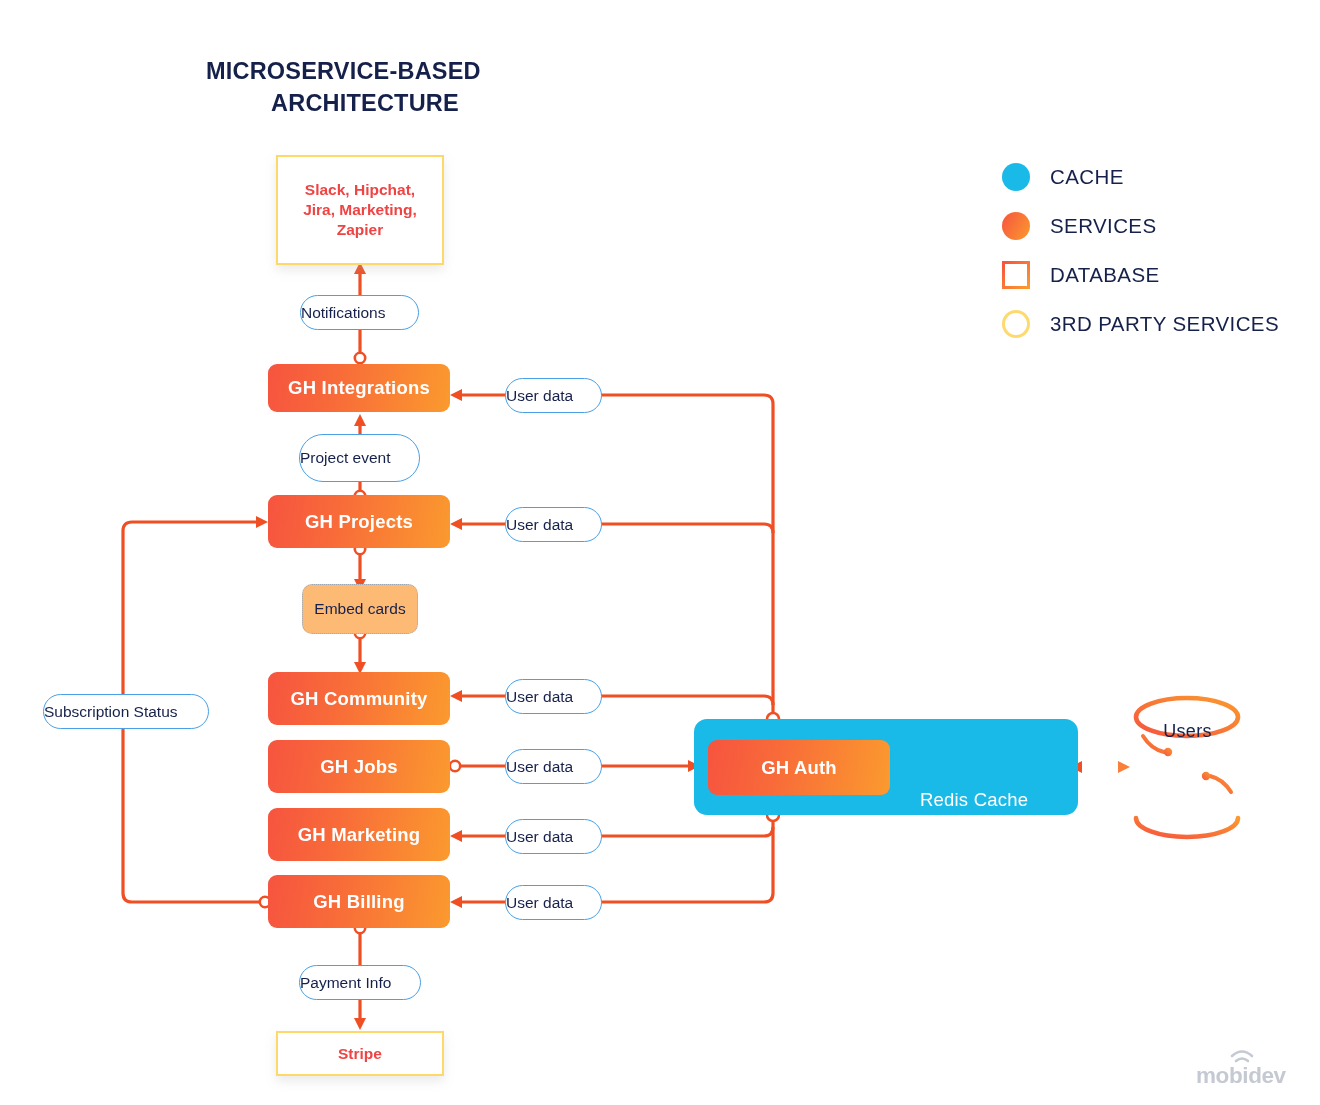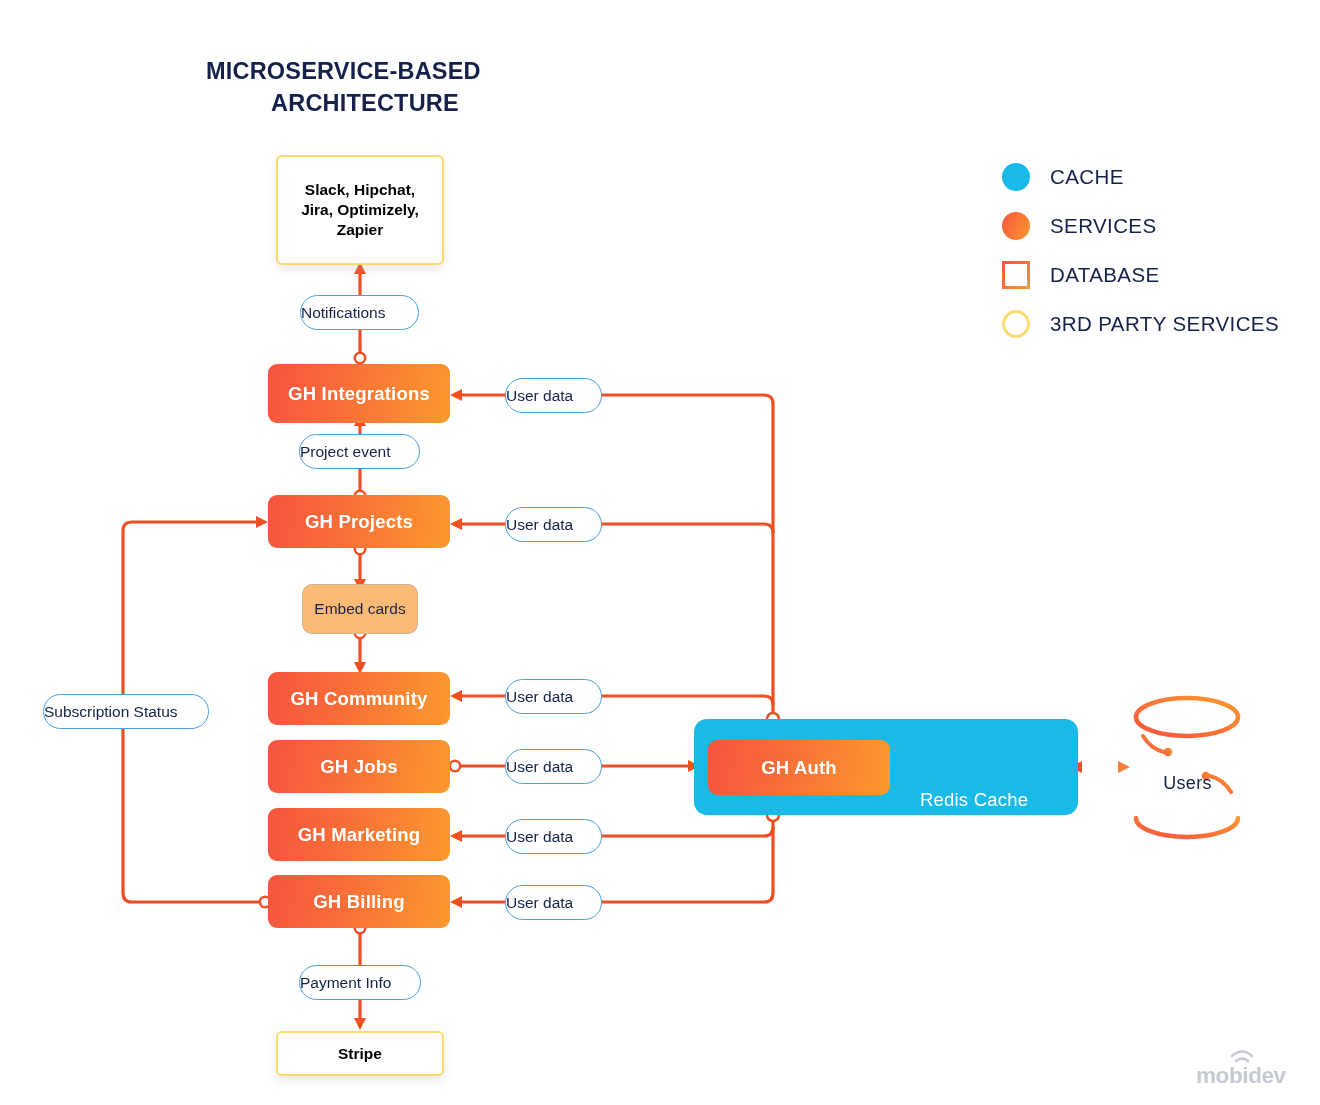--- a/index.html
+++ b/index.html
@@ -95,22 +95,22 @@
     border-radius: 9px;
     color: #ffffff;
     font-size: 18.5px;
     font-weight: 600;
     letter-spacing: 0.2px;
   }
 
   .thirdparty-box {
     background: #ffffff;
     border: 2.5px solid #fcd968;
-    border-radius: 6px;
-    color: #000000;
+    border-radius: 0;
+    color: #ef4444;
     font-size: 15.5px;
     font-weight: bold;
     line-height: 20px;
     box-shadow: 0 5px 10px rgba(180,180,180,0.28);
   }
 
   .cache-box {
     background: #19b9e8;
     border-radius: 13px;
   }
@@ -141,21 +141,21 @@
     display: flex;
     align-items: center;
     justify-content: flex-start;
     color: #16214b;
     font-size: 15.5px;
     z-index: 5;
   }
   #users-label {
     position: absolute;
     left: 1130px;
-    top: 706px;
+    top: 654px;
     width: 115px;
     height: 155px;
     display: flex;
     align-items: center;
     justify-content: center;
     font-size: 18px;
     color: #16214b;
     letter-spacing: 0.3px;
   }
 </style>
@@ -287,25 +287,25 @@
       <span class="legend-label">DATABASE</span>
     </div>
     <div class="legend-row">
       <span class="legend-dot thirdparty"></span>
       <span class="legend-label">3RD PARTY SERVICES</span>
     </div>
   </div>
 
   <div class="node thirdparty-box" style="left:276px; top:155px; width:168px; height:110px; flex-direction:column;">
     <span>Slack, Hipchat,</span>
-    <span>Jira, Optimizely,</span>
+    <span>Jira, Marketing,</span>
     <span>Zapier</span>
   </div>
 
-  <div class="node service" style="left:268px; top:364px; width:182px; height:59px;">
+  <div class="node service" style="left:268px; top:364px; width:182px; height:48px;">
     <span>GH Integrations</span>
   </div>
 
   <div class="node service" style="left:268px; top:495px; width:182px; height:53px;">
     <span>GH Projects</span>
   </div>
 
   <div class="node embed-box" style="left:302px; top:584px; width:116px; height:50px;">
     <span>Embed cards</span>
   </div>
@@ -339,21 +339,21 @@
   </div>
 
   <div id="users-label">
     <span>Users</span>
   </div>
 
   <div class="pill" style="left:300px; top:295px; width:119px; height:35px;">
     <span>Notifications</span>
   </div>
 
-  <div class="pill" style="left:299px; top:434px; width:121px; height:35px;">
+  <div class="pill" style="left:299px; top:434px; width:121px; height:48px;">
     <span>Project event</span>
   </div>
 
   <div class="pill" style="left:505px; top:378px; width:97px; height:35px;">
     <span>User data</span>
   </div>
 
   <div class="pill" style="left:505px; top:507px; width:97px; height:35px;">
     <span>User data</span>
   </div>

